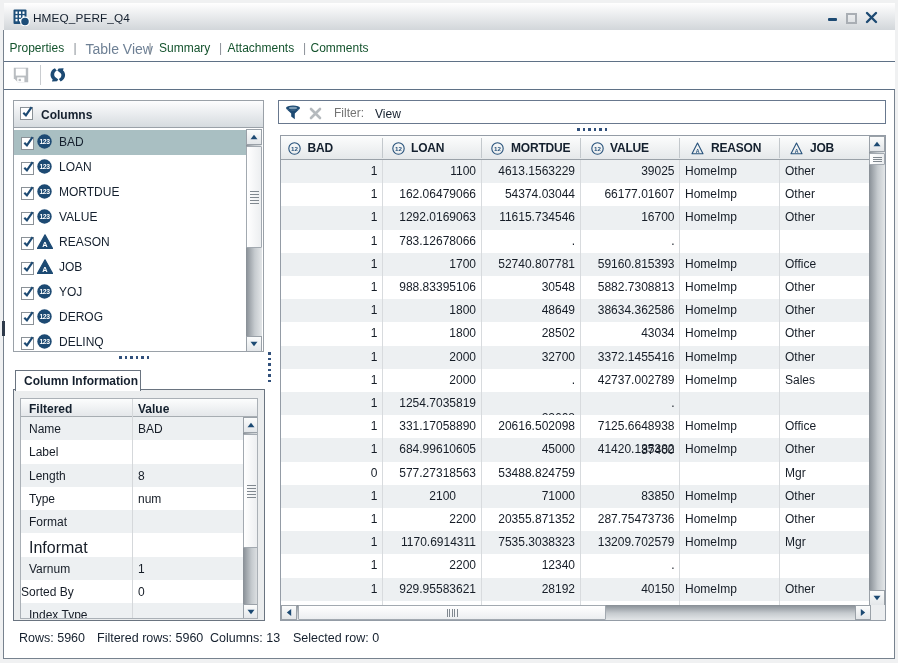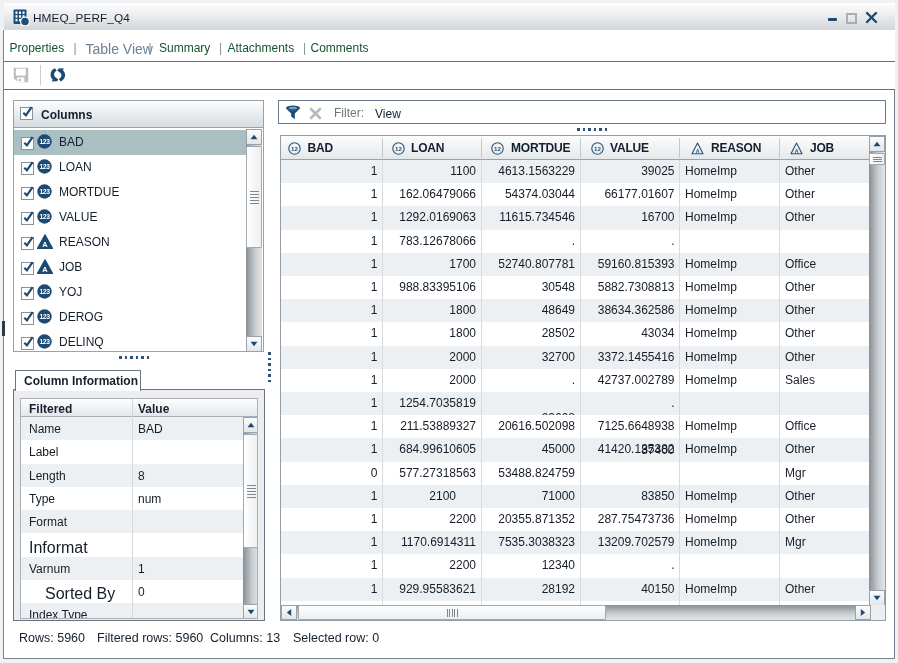--- a/index.html
+++ b/index.html
@@ -211,21 +211,21 @@
 <div class="abs" style="left:8px;top:92.89999999999999px;font-size:12px;color:#161d27">Type</div>
 <div class="abs" style="left:117px;top:92.89999999999999px;font-size:12px;color:#161d27">num</div>
 <div class="abs" style="left:0;top:111.19999999999999px;width:222px;height:23.3px;background:#edf0f2"></div>
 <div class="abs" style="left:8px;top:116.19999999999999px;font-size:12px;color:#161d27">Format</div>
 <div class="abs" style="left:0;top:134.5px;width:222px;height:23.3px;background:#ffffff"></div>
 <div class="abs" style="left:8px;top:139.5px;font-size:16px;color:#161d27">Informat</div>
 <div class="abs" style="left:0;top:157.8px;width:222px;height:23.3px;background:#edf0f2"></div>
 <div class="abs" style="left:8px;top:162.8px;font-size:12px;color:#161d27">Varnum</div>
 <div class="abs" style="left:117px;top:162.8px;font-size:12px;color:#161d27">1</div>
 <div class="abs" style="left:0;top:181.10000000000002px;width:222px;height:23.3px;background:#ffffff"></div>
-<div class="abs" style="left:24px;top:186.10000000000002px;font-size:16px;color:#161d27">Sorted By</div>
+<div class="abs" style="left:0;top:186.10000000000002px;font-size:12px;color:#161d27">Sorted By</div>
 <div class="abs" style="left:117px;top:186.10000000000002px;font-size:12px;color:#161d27">0</div>
 <div class="abs" style="left:0;top:204.40000000000003px;width:222px;height:23.3px;background:#edf0f2"></div>
 <div class="abs" style="left:8px;top:209.40000000000003px;font-size:12px;color:#161d27">Index Type</div>
 <div class="abs" style="left:110.5px;top:0;width:1px;height:221px;background:#d5d8db"></div>
 <div class="vtrack" style="left:222px;top:18px;width:16px;height:187px"></div>
 <div class="sbtn" style="left:222px;top:18px;width:16px;height:16px">
       <svg width="16" height="16" viewBox="0 0 16 16">
         <path d="M8 5.5 L12 10.5 L4 10.5 Z" fill="#1d4a73"></path>
       </svg>
     </div>
@@ -362,21 +362,21 @@
 <div class="cell" style="right:223.5px;top:368.7999999999999px">42737.002789</div>
 <div class="cell" style="left:685px;top:368.7999999999999px">HomeImp</div>
 <div class="cell" style="left:785px;top:368.7999999999999px">Sales</div>
 <div class="crow" style="top:391.9999999999999px;background:#edf0f2"></div>
 <div class="cell" style="right:520.5px;top:391.9999999999999px">1</div>
 <div class="cell" style="right:422.0px;top:391.9999999999999px">1254.7035819</div>
 <div class="cell" style="right:323.0px;top:407px">22608</div>
 <div class="cell" style="right:223.5px;top:391.9999999999999px">.</div>
 <div class="crow" style="top:415.1999999999999px;background:#ffffff"></div>
 <div class="cell" style="right:520.5px;top:415.1999999999999px">1</div>
-<div class="cell" style="right:422.0px;top:415.1999999999999px">211.53889327</div>
+<div class="cell" style="right:422.0px;top:415.1999999999999px">331.17058890</div>
 <div class="cell" style="right:323.0px;top:415.1999999999999px">20616.502098</div>
 <div class="cell" style="right:223.5px;top:415.1999999999999px">7125.6648938</div>
 <div class="cell" style="left:685px;top:415.1999999999999px">HomeImp</div>
 <div class="cell" style="left:785px;top:415.1999999999999px">Office</div>
 <div class="crow" style="top:438.39999999999986px;background:#edf0f2"></div>
 <div class="cell" style="right:520.5px;top:438.39999999999986px">1</div>
 <div class="cell" style="right:422.0px;top:438.39999999999986px">684.99610605</div>
 <div class="cell" style="right:323.0px;top:438.39999999999986px">45000</div>
 <div class="cell" style="right:223.5px;top:438.39999999999986px">41420.135382</div>
 <div class="cell" style="left:685px;top:438.39999999999986px">HomeImp</div>

